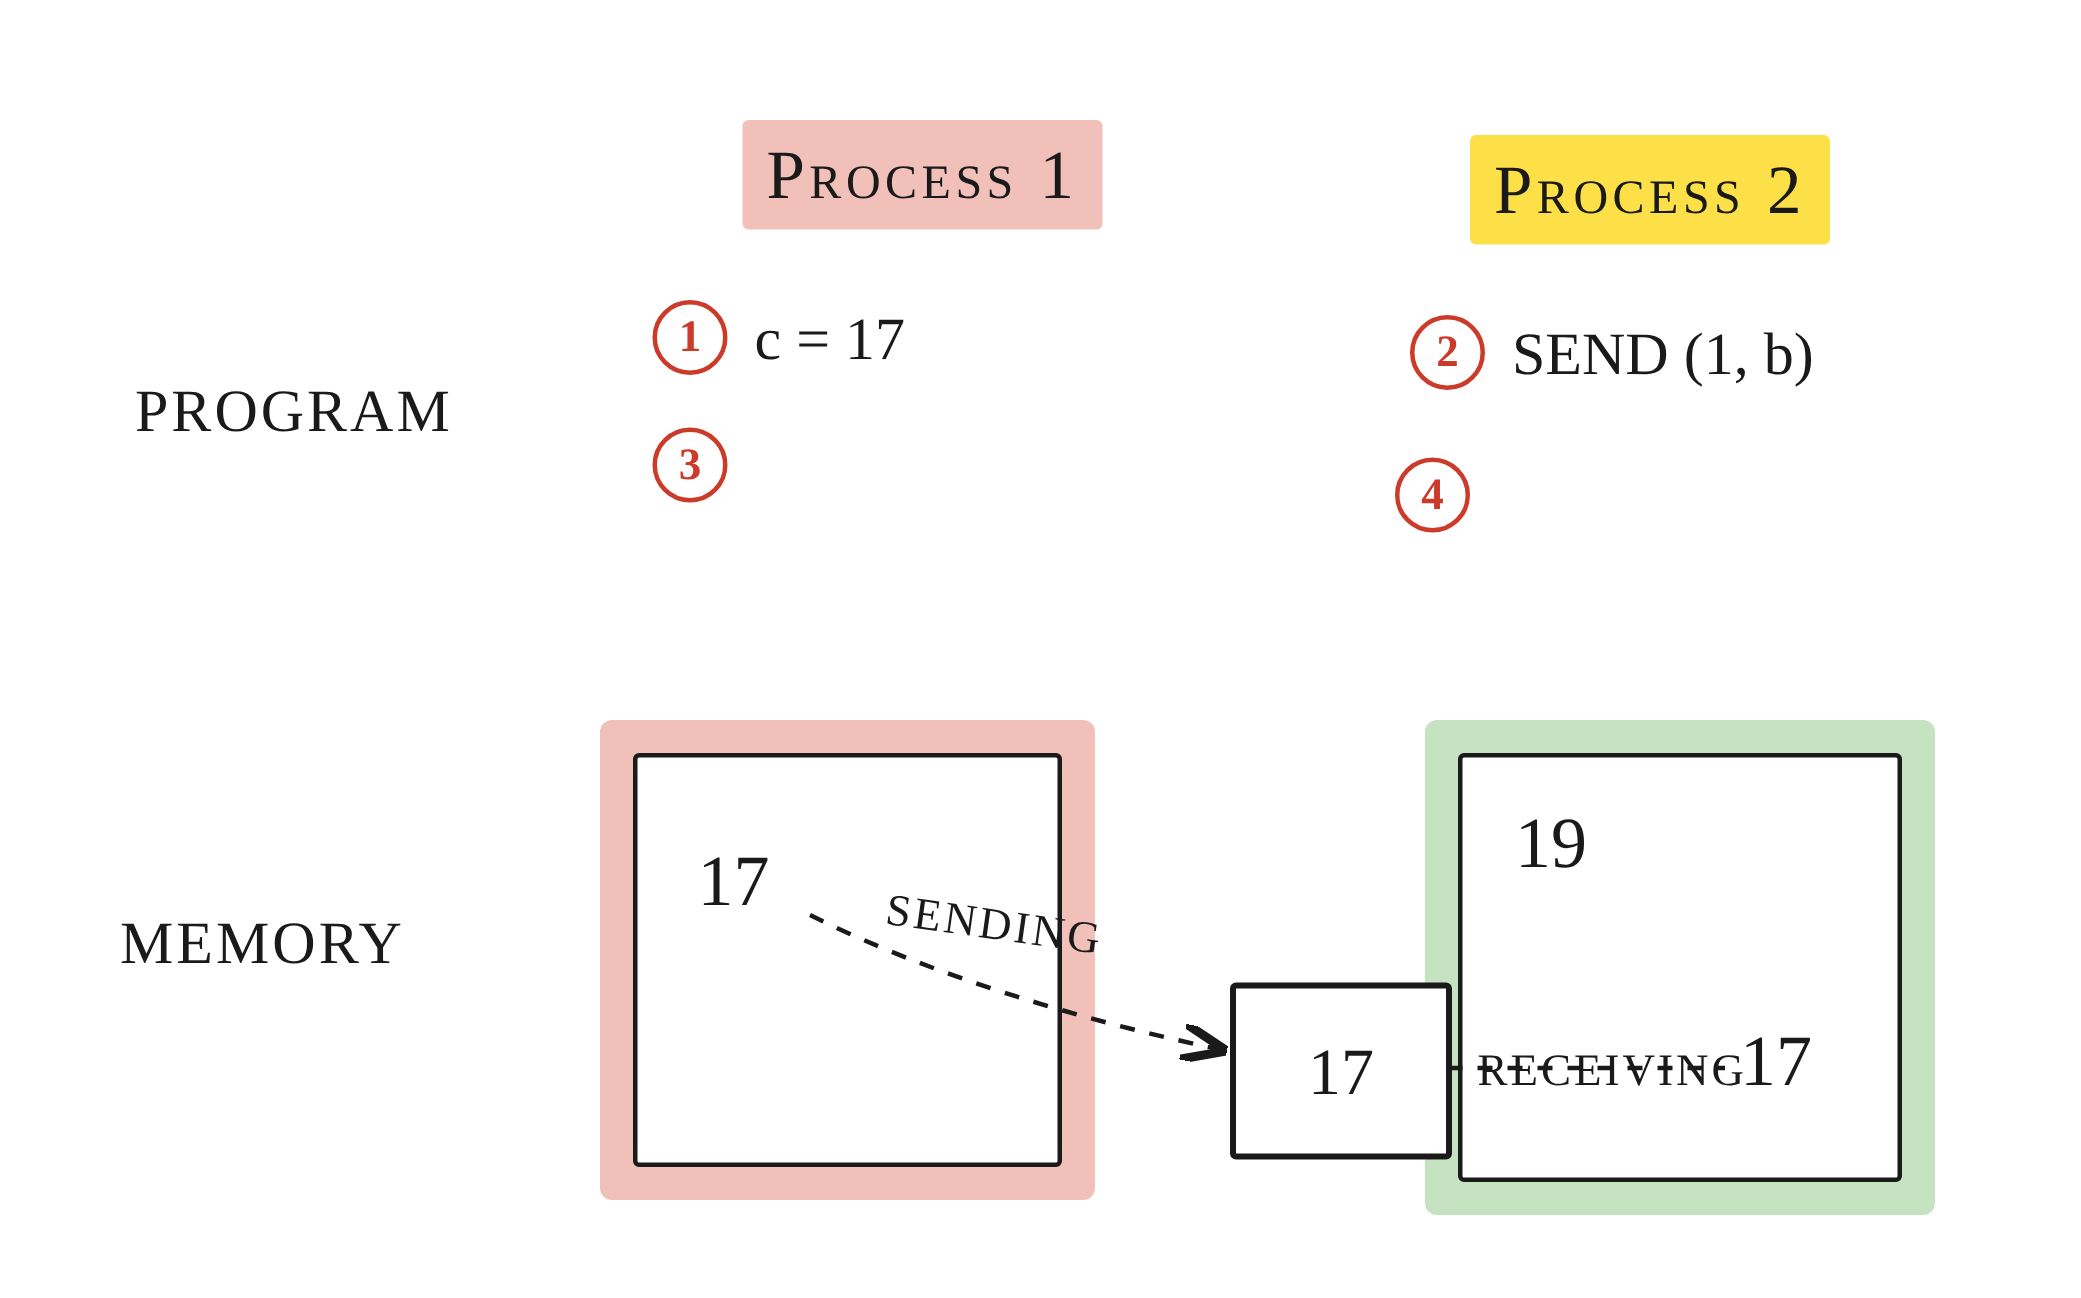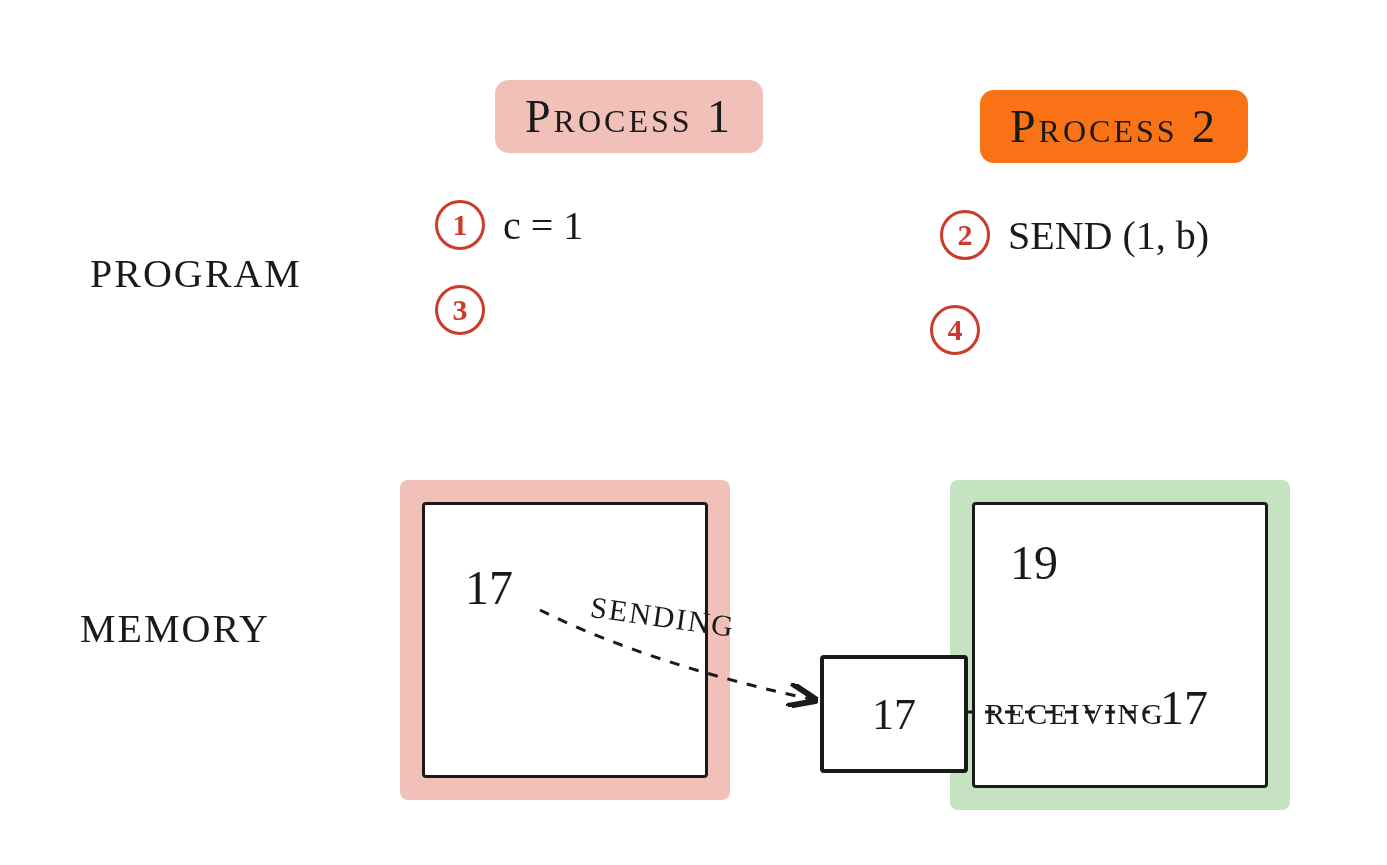--- a/index.html
+++ b/index.html
@@ -17,27 +17,27 @@
     height: 865px;
   }
   .label {
     position: absolute;
     font-size: 40px;
     letter-spacing: 2px;
   }
   .header {
     position: absolute;
     font-size: 46px;
-    padding: 10px 30px;
-    border-radius: 14px;
+    padding: 10px 16px;
+    border-radius: 4px;
     letter-spacing: 3px;
     font-variant: small-caps;
   }
   .header.pink { background: #f1c0b9; }
-  .header.green { background: #f97316; }
+  .header.green { background: #fde047; }
   .step {
     position: absolute;
     font-size: 40px;
     display: flex;
     align-items: center;
     gap: 18px;
   }
   .circle {
     display: inline-flex;
     width: 44px;
@@ -101,21 +101,21 @@
 <div class="stage">
 
   <div class="label" style="left:80px; top:605px;">MEMORY</div>
   <div class="label" style="left:90px; top:250px;">PROGRAM</div>
 
   <div class="header pink" style="left:495px; top:80px;">Process 1</div>
   <div class="header green" style="left:980px; top:90px;">Process 2</div>
 
   <div class="step" style="left:435px; top:200px;">
     <span class="circle">1</span>
-    <span>c = 1</span>
+    <span>c = 17</span>
   </div>
   <div class="step" style="left:435px; top:285px;">
     <span class="circle">3</span>
   </div>
 
   <div class="step" style="left:940px; top:210px;">
     <span class="circle">2</span>
     <span>SEND (1, b)</span>
   </div>
   <div class="step" style="left:930px; top:305px;">

